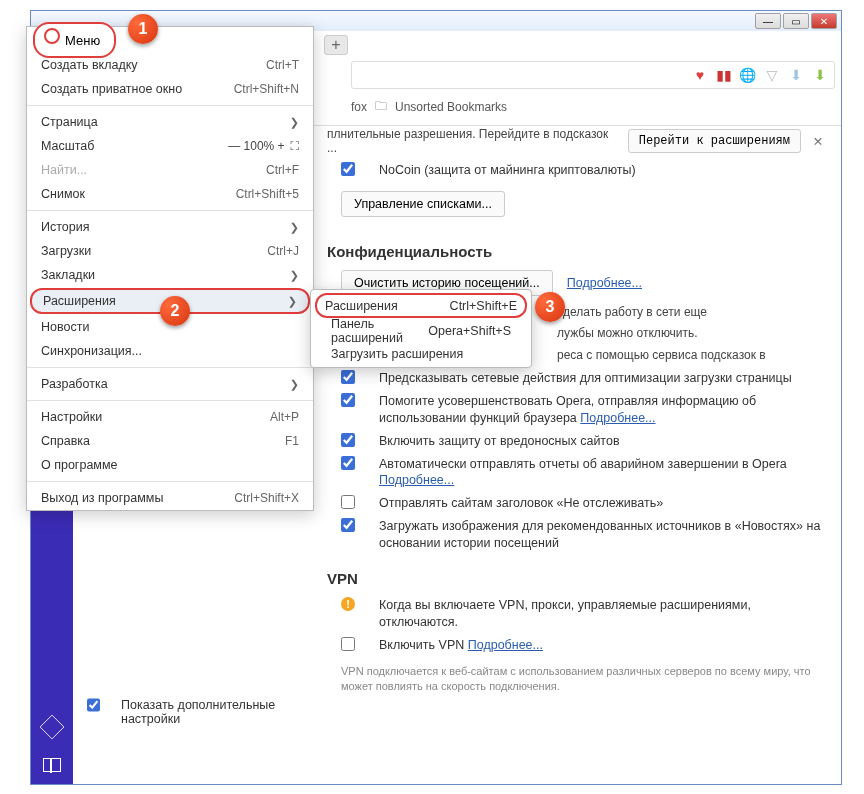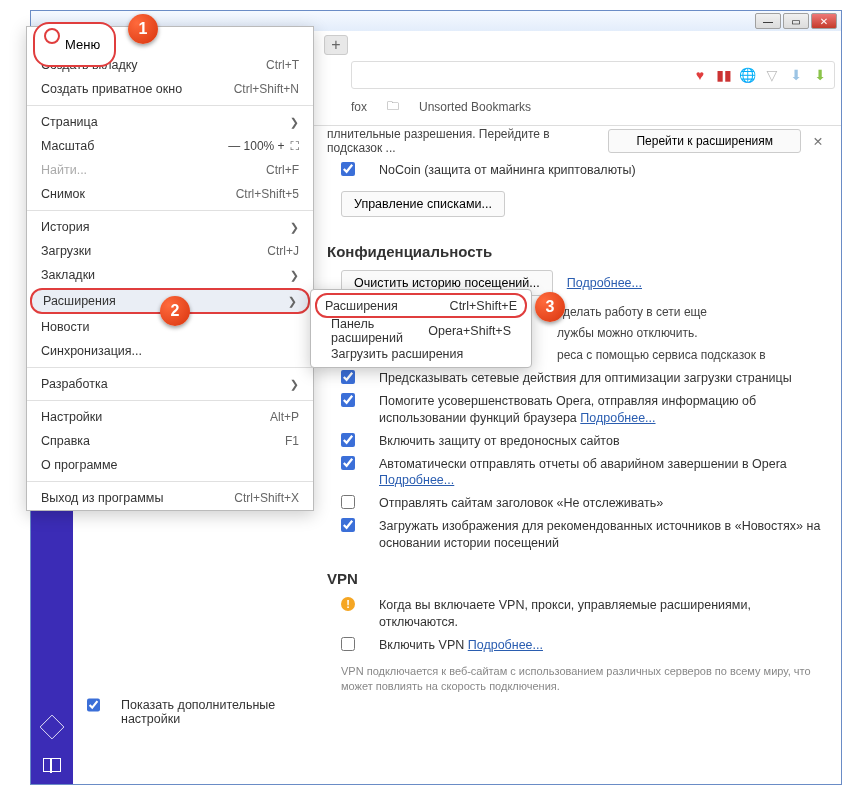--- a/index.html
+++ b/index.html
@@ -6,47 +6,47 @@
 body { background: #fff; width: 864px; height: 794px; position: relative; overflow: hidden; }
 .window { position: absolute; left: 30px; top: 10px; width: 812px; height: 775px; border: 1px solid #6a8cc6; background: #fff; }
 .titlebar { height: 20px; background: linear-gradient(#f5f9ff, #e3edfb); display: flex; justify-content: flex-end; align-items: center; padding-right: 4px; gap: 2px; }
 .winbtn { width: 26px; height: 16px; border: 1px solid #a0a0a0; background: linear-gradient(#f0f0f0,#dcdcdc); border-radius: 2px; display:flex; align-items:center; justify-content:center; font-size:10px; }
 .winbtn.close { background: linear-gradient(#e77,#c43b2b); color:#fff; }
 .browserchrome { height: 95px; border-bottom: 1px solid #ddd; position: relative; }
 .newtab { position:absolute; left:293px; top:4px; width:24px; height:20px; background:#e8e8e8; border:1px solid #ccc; border-radius:3px; display:flex; align-items:center; justify-content:center; color:#666; }
 .addrbar { position:absolute; left:320px; top:30px; right:6px; height:28px; background:#fff; border:1px solid #ddd; border-radius:3px; display:flex; align-items:center; justify-content:flex-end; padding:0 6px; gap:8px; }
 .addricon { width:16px; height:16px; font-size:14px; display:flex; align-items:center; justify-content:center; color:#888; }
 .heart { color:#e03d3d; }
-.bookmarkbar { position:absolute; left:320px; top:64px; right:6px; height:24px; display:flex; align-items:center; gap:20px; font-size:12px; color:#555; }
+.bookmarkbar { position:absolute; left:320px; top:64px; right:6px; height:24px; display:flex; align-items:center; gap:8px; font-size:12px; color:#555; }
 .content { position:absolute; left:0; top:115px; right:0; bottom:0; display:flex; }
 .sidebar { width:42px; background:#3b2cb6; display:flex; flex-direction:column; justify-content:flex-end; align-items:center; padding:12px 0; gap:20px; color:#fff; }
 .sbh { width:22px; height:22px; border:1.5px solid #fff; }
 .sbgrid { width:18px; height:14px; border:1.5px solid #fff; position:relative; }
 .sbgrid::after{content:"";position:absolute;left:6px;top:-1.5px;bottom:-1.5px;width:1.5px;background:#fff;}
 .leftcol { width:240px; padding:12px 14px; font-size:12.5px; color:#333; }
 .advrow { display:flex; align-items:flex-start; gap:21px; margin-top:560px;justify-content:space-between; }
 .chk { width:14px; height:14px; accent-color:#3b6fd8; }
 .settings { flex:1; padding:0 14px 14px 14px; font-size:12.5px; color:#333; overflow:hidden; }
 .banner { height:30px; display:flex; align-items:center; gap:8px; }
 .banner .txt { flex:1; font-size:12px; color:#444; }
-.goextbtn { padding:4px 27px; border:1px solid #ccc; border-radius:3px; background:#fafafa; font-size:12px; }
+.goextbtn { padding:4px 10px; border:1px solid #ccc; border-radius:3px; background:#fafafa; font-size:12px;font-family:Liberation Mono, monospace; }
 .xbtn { width:18px; height:18px; display:flex; align-items:center; justify-content:center; color:#777; }
 .row { display:flex; align-items:flex-start; gap:24px; margin:6px 0 6px 14px; line-height:1.35; }
 .row label { flex:1; }
 .managebtn { margin:6px 0 18px 14px; padding:5px 12px; border:1px solid #ccc; border-radius:3px; background:#fafafa; font-size:12.5px; display:inline-block; }
 .section-h { font-size:15px; font-weight:600; color:#333; margin:8px 0 10px 0; }
 .clearbtn { padding:5px 12px; border:1px solid #ccc; border-radius:3px; background:#fafafa; font-size:12.5px; }
 .link { color:#2a5db0; text-decoration:underline; cursor:pointer; }
 .desc { font-size:12px; color:#444; margin-left:14px; line-height:1.45; margin-top:4px; margin-bottom:4px; }
 .vpnnote { font-size:11px; color:#888; margin:10px 0 0 14px; line-height:1.4; }
 .warn { width:14px; height:14px; border-radius:50%; background:#f5a623; color:#fff; display:inline-flex; align-items:center; justify-content:center; font-size:11px; font-weight:bold; flex-shrink:0; }
 
 
 .mainmenu { position:absolute; left:26px; top:26px; width:288px; background:#fff; border:1px solid #bbb; box-shadow:0 4px 16px rgba(0,0,0,.2); z-index:10; font-size:12.5px; }
-.menubtn { position:absolute; left:33px; top:22px; height:45px; padding:0 14px 0 30px; border:2.5px solid #e03d3d; border-radius:16px; background:#fff; z-index:12; font-size:13px; display:flex; align-items:center; gap:6px; }
+.menubtn { position:absolute; left:33px; top:22px; height:36px; padding:0 14px 0 30px; border:2.5px solid #e03d3d; border-radius:16px; background:#fff; z-index:12; font-size:13px; display:flex; align-items:center; gap:6px; }
 .operalogo { position:absolute; left:9px; top:4px; width:16px; height:16px; border:2.5px solid #e03d3d; border-radius:50%; }
 .menusep { height:1px; background:#e0e0e0; margin:4px 0; }
 .mitem { height:24px; padding:0 14px; display:flex; align-items:center; justify-content:space-between; color:#333; }
 .mitem.disabled { color:#aaa; }
 .mitem:hover, .mitem.hov { background:#eaeef5; }
 .mitem .sc { color:#666; font-size:12px; }
 .mitem .arrow { color:#666; font-size:11px; }
 .mitem.highlight { border:2.5px solid #e03d3d; border-radius:12px; margin:1px 3px; height:26px; padding:0 11px; }
 .zoomctrl { display:flex; align-items:center; gap:6px; font-size:12px; color:#444; }
 

